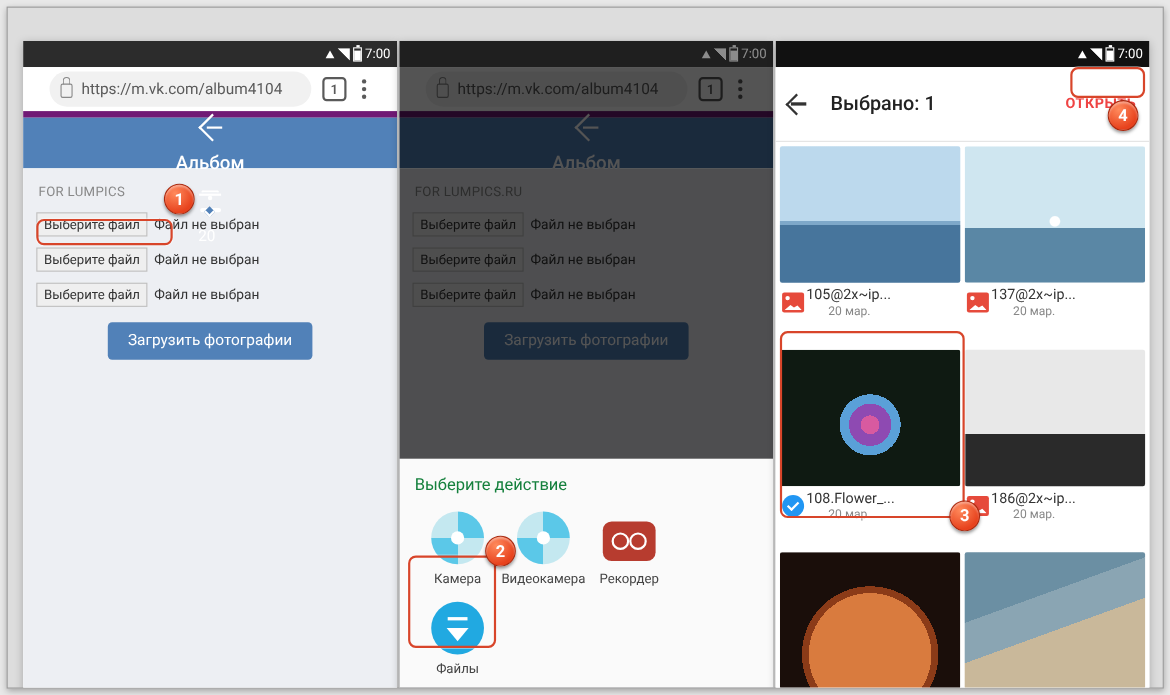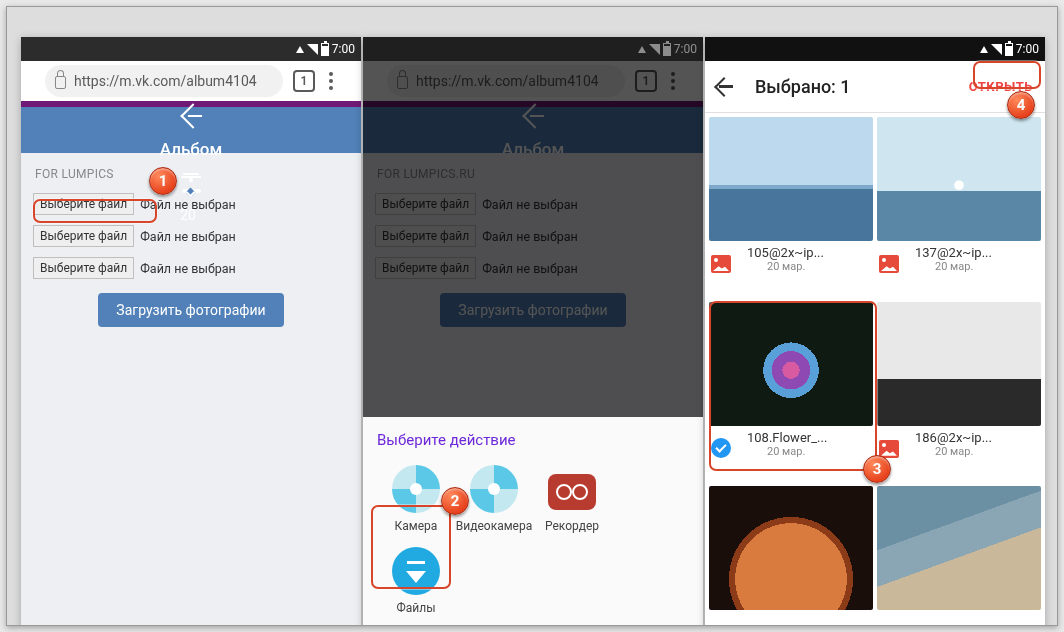--- a/index.html
+++ b/index.html
@@ -45,45 +45,45 @@
   .content { background: #edeff3; height: calc(100% - 24px - 46px - 46px); padding: 10px 12px; font-size: 13px; color: #555; }
   .section-label { font-size: 12px; color: #888; letter-spacing: 0.3px; margin: 4px 2px 12px; }
   .filerow { display: flex; align-items: center; gap: 6px; margin-bottom: 10px; }
   .filebtn { background: #efefef; border: 1px solid #bfbfbf; padding: 3px 6px; font-size: 12px; color: #333; }
   .filestatus { font-size: 12.5px; color: #333; }
   .uploadbtn { display: block; margin: 14px auto 0; background: #5181b8; color: #fff; padding: 9px 18px; font-size: 14px; border: none; border-radius: 4px; }
 
   
   .dim { position: absolute; inset: 0; background: rgba(0,0,0,0.45); }
   .sheet { position: absolute; left: 0; right: 0; bottom: 0; background: #fafafa; padding: 14px 14px 18px; }
-  .sheet-title { font-size: 15px; color: #6d28d9; margin-bottom: 16px; }
+  .sheet-title { font-size: 15px; color: #15803d; margin-bottom: 16px; }
   .apps { display: flex; gap: 0; }
   .app { width: 78px; text-align: center; font-size: 12px; color: #444; }
   .appicon { width: 48px; height: 48px; border-radius: 50%; margin: 0 auto 6px; display: flex; align-items: center; justify-content: center; }
   .cam { background: conic-gradient(#5bc8e8 0 90deg, #c4e8f0 90deg 180deg, #5bc8e8 180deg 270deg, #c4e8f0 270deg 360deg); position: relative; }
   .cam::after { content: ""; position: absolute; width: 12px; height: 12px; background: #fff; border-radius: 50%; }
   .rec { background: #b73c2f; border-radius: 8px; width: 48px; height: 36px; margin-top: 6px; position: relative; }
   .rec::before, .rec::after { content: ""; position: absolute; top: 10px; width: 12px; height: 12px; border: 2.5px solid #fff; border-radius: 50%; }
   .rec::before { left: 8px; }
   .rec::after { right: 8px; }
   .files { background: #21a9e1; position: relative; }
   .files::before { content:""; width:18px; height:2.5px; background:#fff; position:absolute; top:14px; }
   .files::after { content: ""; position: absolute; width: 0; height: 0; border-left: 10px solid transparent; border-right: 10px solid transparent; border-top: 12px solid #fff; bottom: 12px; }
 
   
-  .pickhead { height: 52px; background: #fff; display: flex; align-items: center; padding: 0 12px; gap: 16px; border-bottom: 1px solid #e0e0e0; }
+  .pickhead { height: 68px; background: #fff; display: flex; align-items: center; padding: 0 12px; gap: 16px; border-bottom: 1px solid #e0e0e0; }
   .pickhead .arrow3 { width: 14px; height: 14px; border-left: 2.5px solid #333; border-bottom: 2.5px solid #333; transform: rotate(45deg); }
   .pickhead .arrow3wrap { width:22px; display:flex; align-items:center; }
   .pickhead .arrow3wrap::after { content:""; width:14px; height:2.5px; background:#333; margin-left:-12px; }
   .picktitle { flex: 1; font-size: 18px; font-weight: 500; color: #222; }
   .openbtn { font-size: 13px; font-weight: 700; color: #ef4444; letter-spacing: 0.5px; }
   .grid { padding: 4px; display: grid; grid-template-columns: 1fr 1fr; gap: 4px; height: calc(100% - 24px - 52px); overflow: hidden; background:#fff; }
   .tile { display: flex; flex-direction: column; }
   .thumb { width: 100%; height: 124px; border-radius: 2px; position: relative; }
-  .tinfo { padding: 4px 2px 6px; display: flex; gap: 16px; align-items: flex-end; }
+  .tinfo { padding: 4px 2px 6px; display: flex; gap: 2px; align-items: center; }
   .imgico { width: 20px; height: 18px; background: #e64a3b; border-radius: 2px; position: relative; }
   .imgico::before { content:""; position: absolute; left: 3px; top: 3px; width: 4px; height: 4px; background: #fff; border-radius: 50%; }
   .imgico::after { content:""; position: absolute; left: 2px; bottom: 2px; right: 2px; height: 6px; background: linear-gradient(135deg, #fff 40%, transparent 41%), linear-gradient(45deg, transparent 55%, #fff 56%); clip-path: polygon(0 100%, 35% 20%, 55% 60%, 75% 30%, 100% 100%); background:#fff; }
   .check { width: 20px; height: 20px; background: #2196f3; border-radius: 50%; position: relative; }
   .check::after { content:""; position: absolute; left: 5px; top: 6px; width: 8px; height: 4px; border-left: 2.5px solid #fff; border-bottom: 2.5px solid #fff; transform: rotate(-45deg); }
   .tname { font-size: 13px; color: #333; white-space: nowrap; overflow: hidden; text-overflow: ellipsis; max-width: 110px; }
   .tdate { font-size: 11px; color: #888; margin-left: 20px; }
   .tmeta { display:flex; flex-direction:column; }
 
   

